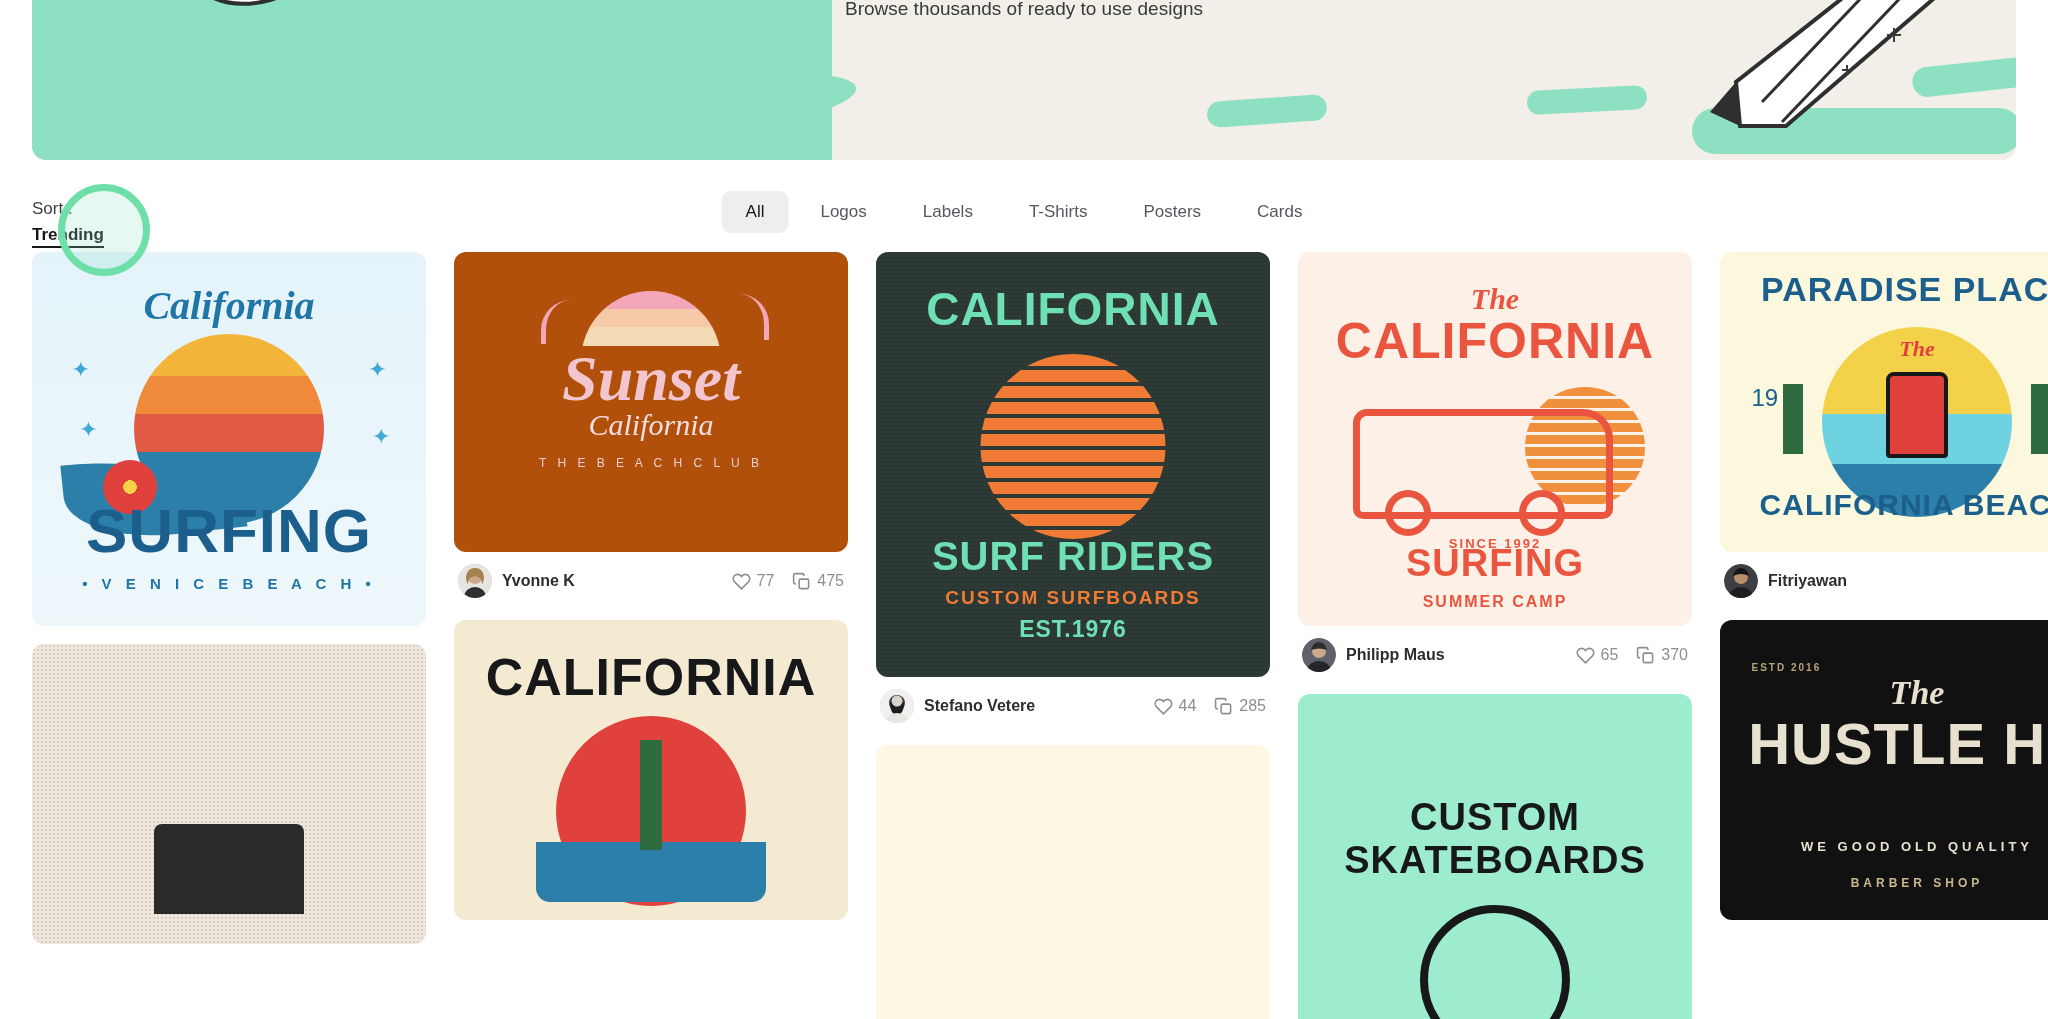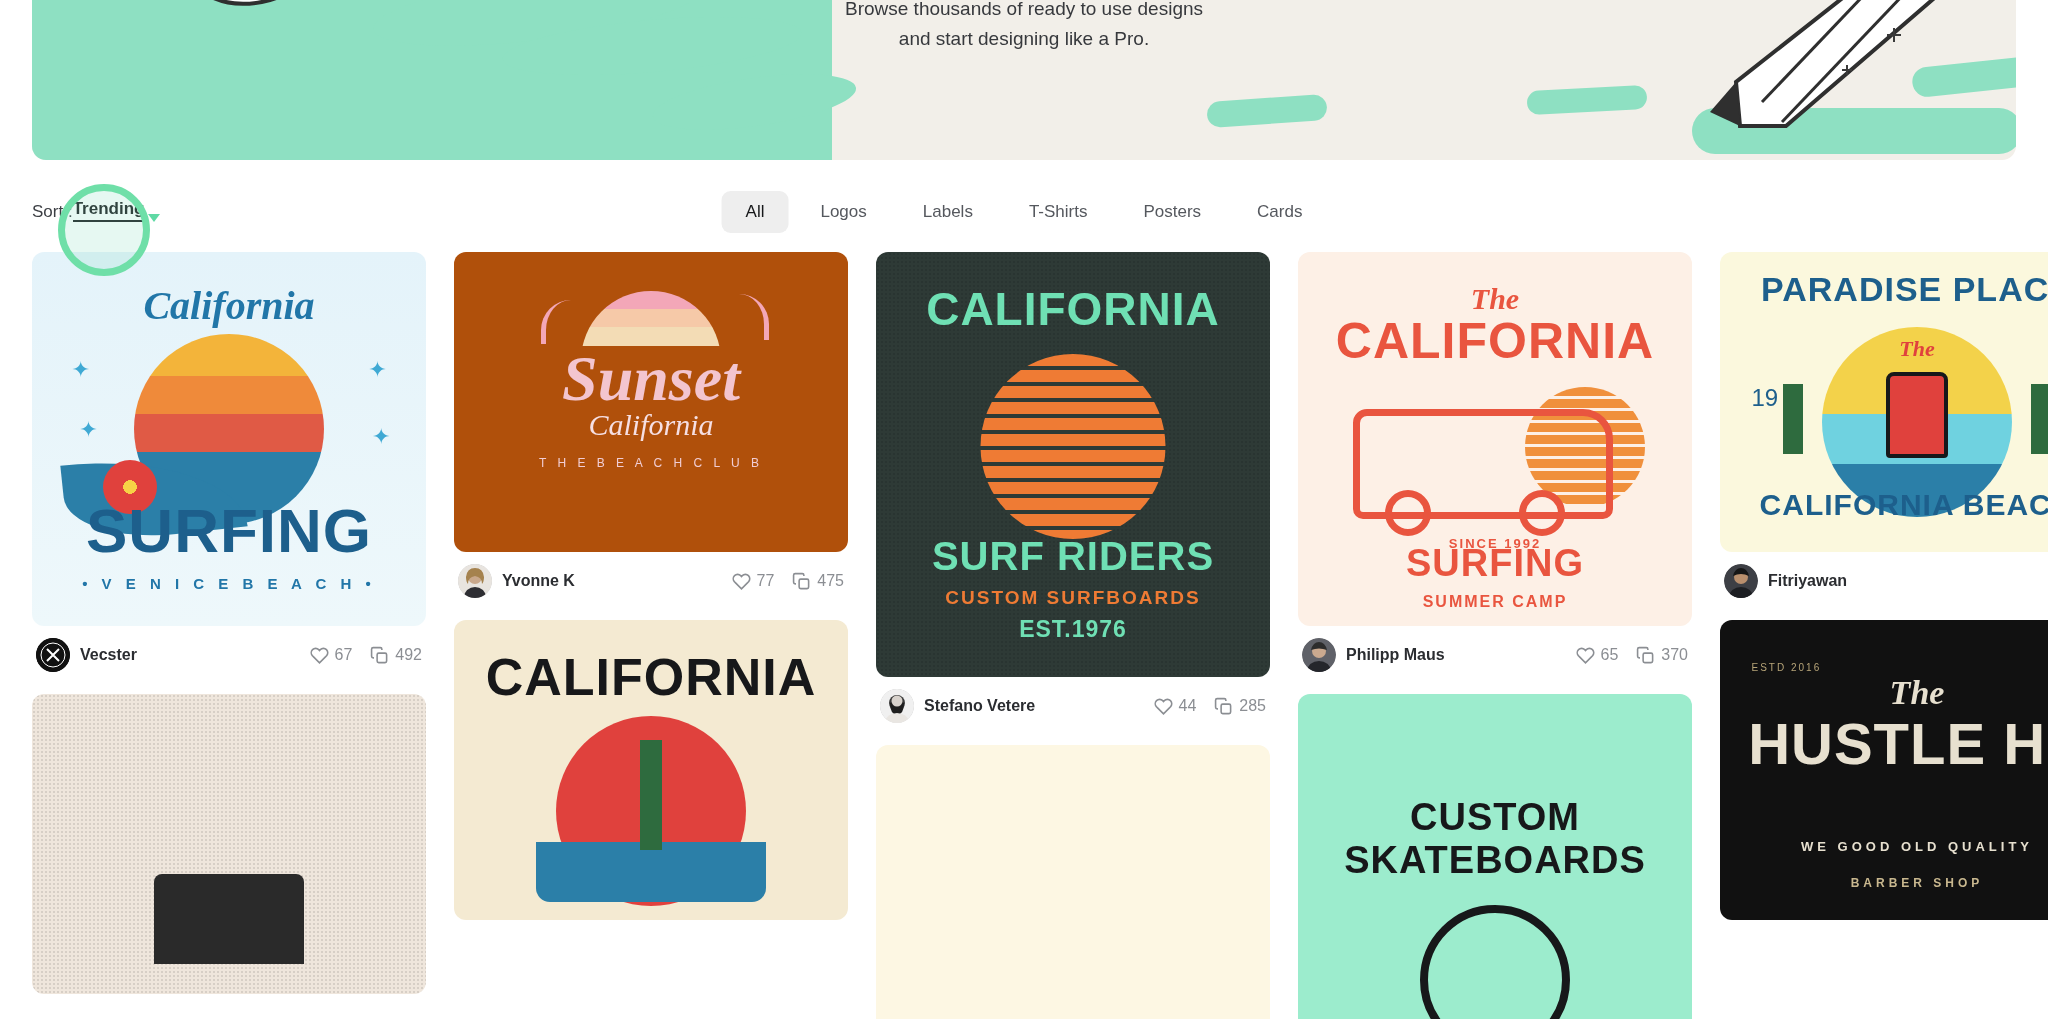--- a/index.html
+++ b/index.html
@@ -85,22 +85,22 @@
     font-size: 19px;
     line-height: 30px;
     z-index: 5;
   }
 
   
   .controls { position: absolute; left: 0; top: 185px; width: 2048px; height: 66px; }
 
   .sort-wrap {
     position: absolute; left: 32px; top: 14px;
-    display: flex; align-items: flex-end; 
-    font-size: 17px; color: #3c3f44;
+    display: flex; align-items: flex-start; gap: 6px;
+    font-size: 17px; color: #3c3f44; flex-direction: column;
   }
   .sort-label { color: #3c3f44; }
   .sort-value {
     font-weight: 700; color: #17181a;
     border-bottom: 2px solid #17181a;
     padding-bottom: 1px;
     cursor: pointer;
   }
   .sort-caret {
     width: 0; height: 0;
@@ -275,21 +275,21 @@
   }
   
   .c8 { background: #9ceccd; }
   .c8 .t1 { top: 30%; font-size: 38px; font-weight: 900; color: #17181a; letter-spacing: 1px; }
   
   .c9 { background: #111111; }
   .c9 .t1 { top: 10%; font-size: 13px; font-weight: 700; color: #e7e0cf; letter-spacing: 4px; }
   .c9 .t2 { top: 18%; font-family: "Liberation Serif", serif; font-style: italic; font-size: 34px; color: #e7e0cf; font-weight: 700; }
   .c9 .t3 { top: 30%; font-size: 58px; font-weight: 900; color: #e7e0cf; letter-spacing: 1px; }
   .c9 .t4 { top: 52%; font-size: 12px; font-weight: 700; color: #c9b88f; letter-spacing: 4px; }
-  .c9 .t5 { top: 14%; font-size: 10px; font-weight: 400; color: #b6a478; letter-spacing: 2px; }
+  .c9 .t5 { top: 14%; font-size: 10px; font-weight: 700; color: #b6a478; letter-spacing: 2px; }
 
   .grain { position: absolute; inset: 0; opacity: .10;
     background-image: radial-gradient(#000 1px, transparent 1px);
     background-size: 4px 4px; }
 </style>
 </head>
 <body>
 
 <div class="hero">
   <div class="hero-inner">
@@ -328,21 +328,20 @@
         <path d="M66 162 L188 34" stroke="#2f2f2f" stroke-width="3" fill="none"></path>
         <path d="M86 182 L208 54" stroke="#2f2f2f" stroke-width="3" fill="none"></path>
       </svg>
     </div>
 
     <div class="sparkle" style="left:1855px; top:118px;"></div>
     <div class="sparkle" style="left:1810px; top:155px; width:10px; height:10px;"></div>
 
     <div class="hero-text">
       <div>Browse thousands of ready to use designs</div>
-      <div>and start designing like a Pro.</div>
     </div>
   </div>
 </div>
 
 <div class="controls">
 
   <div class="cursor-ring"></div>
 
   <div class="sort-wrap">
     <span class="sort-label">Sort :</span>
@@ -370,45 +369,20 @@
           <div class="sun"></div>
           <div class="wave"></div>
           <div class="flower"></div>
           <span class="star" style="left:10%; top:28%;">✦</span>
           <span class="star" style="left:12%; top:44%;">✦</span>
           <span class="star" style="right:10%; top:28%;">✦</span>
           <span class="star" style="right:9%; top:46%;">✦</span>
           <div class="artlabel t1">California</div>
           <div class="artlabel t2">SURFING</div>
           <div class="artlabel t3">• V E N I C E  B E A C H •</div>
-        </div>
-      </div>
-      <div class="meta">
-        <div class="avatar" style="background:#111;">
-          <svg width="34" height="34" viewBox="0 0 34 34">
-            <circle cx="17" cy="17" r="17" fill="#111"></circle>
-            <circle cx="17" cy="17" r="12" fill="none" stroke="#fff" stroke-width="1"></circle>
-            <path d="M11 11 L23 23 M23 11 L11 23" stroke="#fff" stroke-width="2"></path>
-          </svg>
-        </div>
-        <div class="author">Vecster</div>
-        <div class="stats">
-          <div class="stat">
-            <svg width="19" height="19" viewBox="0 0 24 24" fill="none" stroke="#8b8e93" stroke-width="2">
-              <path d="M20.8 4.6a5.5 5.5 0 0 0-7.8 0L12 5.7l-1-1.1a5.5 5.5 0 0 0-7.8 7.8l1 1.1L12 21.2l7.8-7.7 1-1.1a5.5 5.5 0 0 0 0-7.8z"></path>
-            </svg>
-            <span>67</span>
-          </div>
-          <div class="stat">
-            <svg width="19" height="19" viewBox="0 0 24 24" fill="none" stroke="#8b8e93" stroke-width="2">
-              <rect x="9" y="9" width="12" height="12" rx="2"></rect>
-              <path d="M5 15H4a2 2 0 0 1-2-2V4a2 2 0 0 1 2-2h9a2 2 0 0 1 2 2v1"></path>
-            </svg>
-            <span>492</span>
-          </div>
         </div>
       </div>
     </div>
 
     <div class="card">
       <div class="thumb c6" style="height:300px;">
         <div class="art">
           <div class="grain"></div>
           <div style="position:absolute; left:50%; top:60%; transform:translateX(-50%); width:150px; height:90px; background:#2a2a2a; border-radius:8px 8px 0 0;"></div>
         </div>

